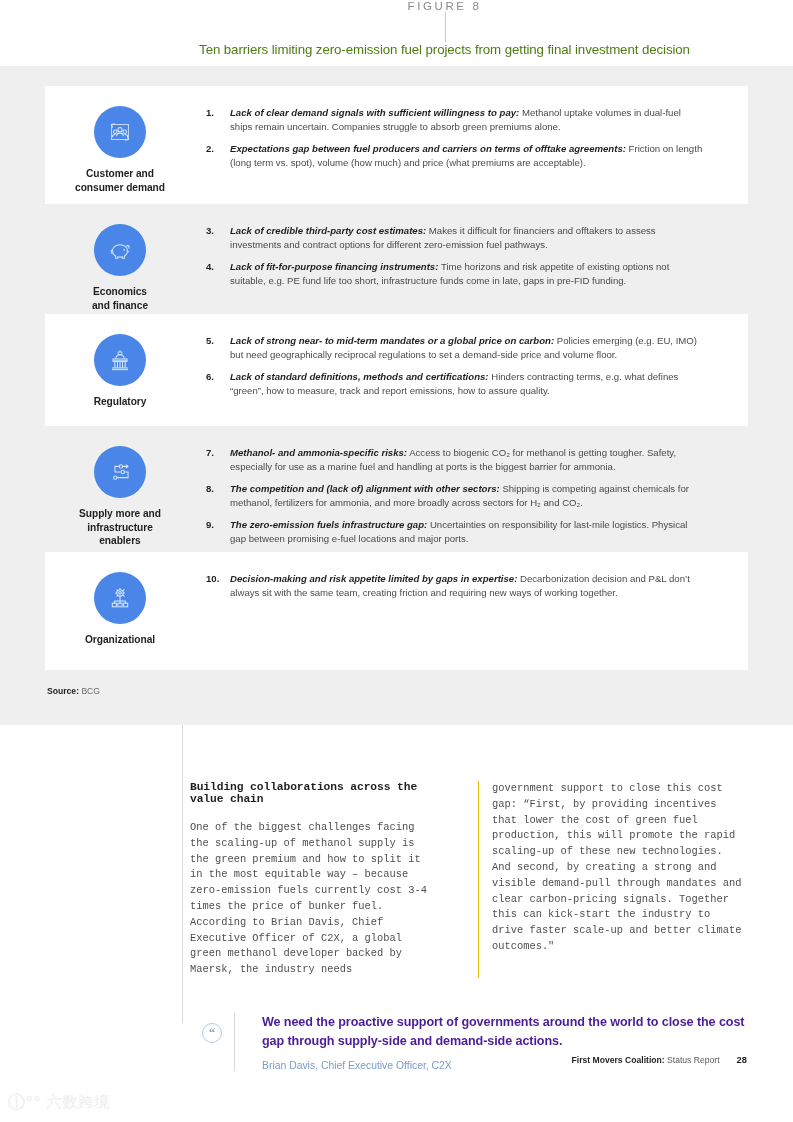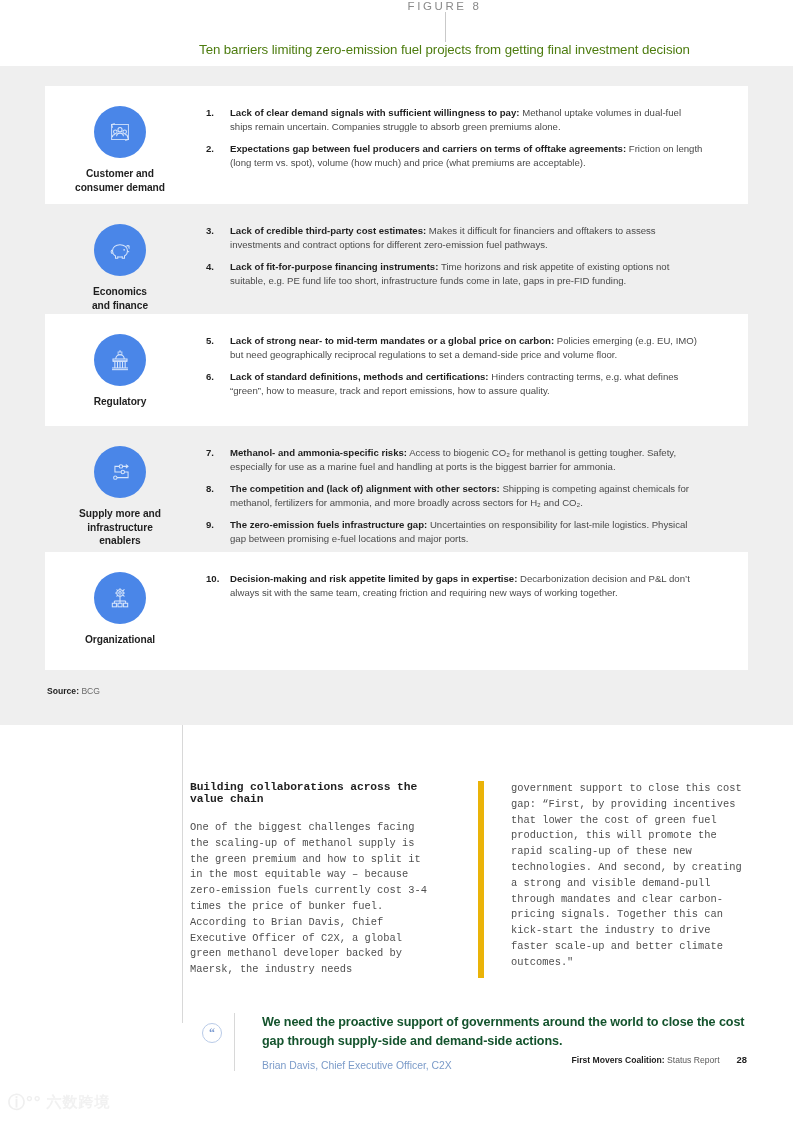--- a/index.html
+++ b/index.html
@@ -92,21 +92,21 @@
     margin-bottom:9px;
   }
   .item:last-child{margin-bottom:0;}
   .item .num{
     flex:0 0 24px;
     font-weight:700;
     color:#1f1f1f;
     font-size:9.6px;
   }
   .item .txt{flex:1 1 auto;}
-  .item .txt b{color:#1f1f1f;font-weight:700;}
+  .item .txt b{color:#1f1f1f;font-weight:700;font-style:italic;}
   
   .r1{height:118px;}
   .r2{height:110px;}
   .r3{height:112px;}
   .r4{height:126px;}
   .r5{height:118px;}
   .source{
     font-size:8.6px;
     color:#6a6a6a;
     padding:16px 0 0 2px;
@@ -128,21 +128,21 @@
   .lower-inner{
     padding:56px 46px 0 190px;
     box-sizing:border-box;
   }
   .two-col{
     display:flex;
     gap:18px;
     font-family:Liberation Mono, monospace;
   }
   .col-a{width:270px;flex:0 0 270px;padding-right:22px;box-sizing:border-box;}
-  .col-b{flex:1 1 auto;padding-left:27px;box-sizing:border-box;border-left:6px solid #eab308;}
+  .col-b{flex:1 1 auto;padding-left:13px;box-sizing:border-box;border-left:1px solid #eab308;}
   .sub-head{
     font-size:11.3px;
     font-weight:700;
     color:#1f1f1f;
     margin:0 0 15px 0;
     letter-spacing:-0.1px;
   }
   .body-par{
     font-size:10.4px;
     line-height:15.8px;
@@ -173,21 +173,21 @@
   }
   .quote-body{
     flex:1 1 auto;
     border-left:1px solid #d8d8d8;
     padding-left:27px;
   }
   .quote-text{
     font-size:12.6px;
     line-height:19px;
     font-weight:700;
-    color:#14532d;
+    color:#4c1d95;
     margin:0;
     letter-spacing:-0.1px;
   }
   .quote-attrib{
     font-size:10.4px;
     color:#7b9bc9;
     margin-top:9px;
   }
   
   .footer{

